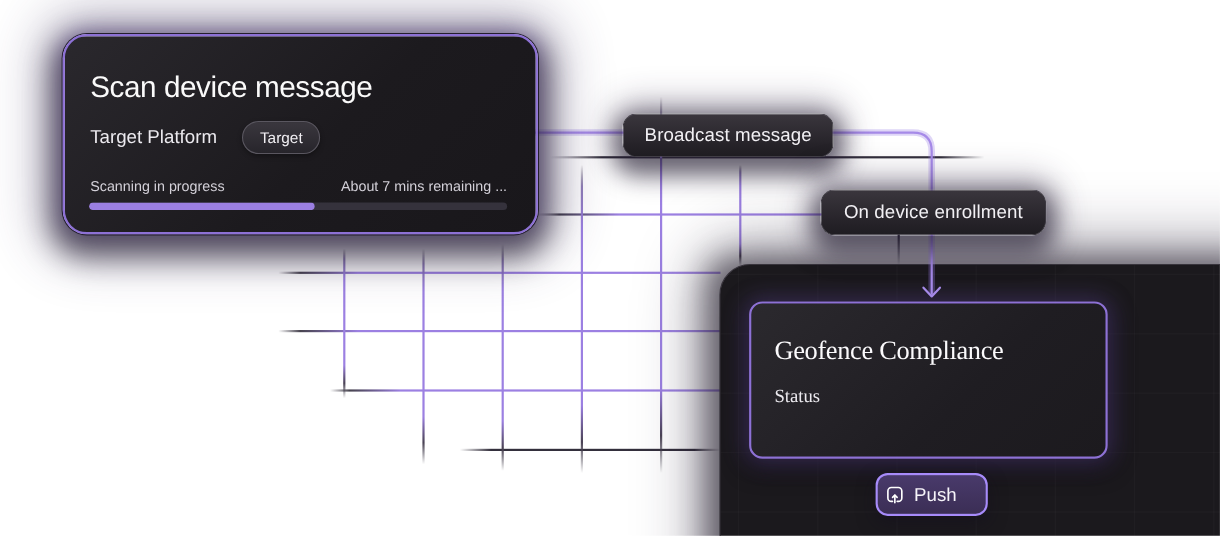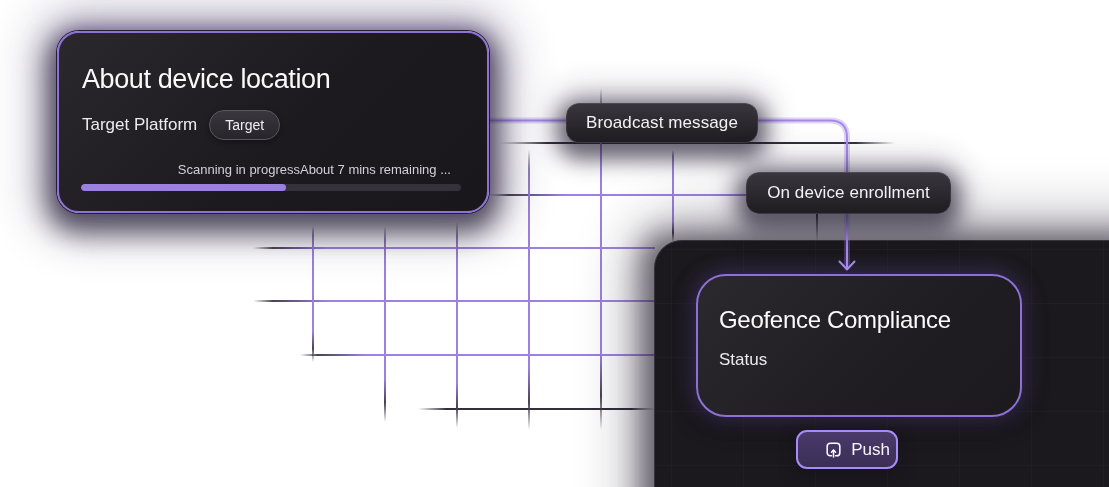--- a/index.html
+++ b/index.html
@@ -39,32 +39,32 @@
     background:linear-gradient(135deg,#2a282d 0%,#1c1a1e 55%,#19171b 100%);
     box-shadow:
       0 0 0 1px #241f2e,
       0 10px 26px 10px rgba(24,18,36,0.65),
       0 0 16px 2px rgba(150,120,220,0.40),
       0 0 46px 22px rgba(60,45,95,0.30);
   }
   .scan-title{
     left:23px;top:31px;font-size:27px;letter-spacing:-0.4px;color:#fafafa;
   }
-  .scan-row{left:23px;top:77px;display:flex;align-items:center;gap:12px;}
+  .scan-row{left:23px;top:77px;display:flex;align-items:center;gap:23px;}
   .row-label{font-size:17px;color:#eceaef;}
   .badge{
     display:inline-flex;align-items:center;justify-content:center;
     height:28px;padding:0 15px;border-radius:999px;
     background:linear-gradient(180deg,#3a373e 0%,#27252b 100%);
     border:1px solid #5a5760;
     color:#f0eef2;font-size:14px;white-space:nowrap;
     box-shadow:0 2px 5px rgba(0,0,0,0.35);
   }
   .progress-labels{
-    left:23px;right:36px;top:129px;display:flex;justify-content:flex-end;
+    left:23px;right:26px;top:129px;display:flex;justify-content:space-between;
     font-size:13px;color:#d3d0d8;
   }
   .progress-track{
     left:22px;right:26px;top:151px;height:7px;border-radius:4px;
     background:#35323c;overflow:hidden;
   }
   .progress-fill{
     height:100%;border-radius:4px;width:54%;
     background:linear-gradient(180deg,#a88ceb,#9273dc);
   }
@@ -78,35 +78,36 @@
     box-shadow:
       0 8px 20px 8px rgba(22,17,34,0.55),
       0 0 30px 12px rgba(45,34,70,0.28);
     cursor:pointer;white-space:nowrap;
   }
   .pill-broadcast{left:566px;top:103px;width:190px;height:38px;}
   .pill-enrollment{left:746px;top:172px;width:203px;height:40px;}
 
   
   .geofence-card{
-    left:41px;top:33px;width:322px;height:139px;
-    border-radius:30px;
+    left:26px;top:33px;width:322px;height:139px;
+    border-radius:12px;
     border:2px solid var(--accent,#8d71d5);
     background:linear-gradient(135deg,#2b292e 0%,#1f1d22 60%,#1c1a1e 100%);
     box-shadow:
       0 0 20px 4px rgba(130,100,205,0.30),
       0 6px 18px 6px rgba(12,10,16,0.55);
+    font-family: Liberation Serif, serif;
   }
   .geo-title{left:21px;top:30px;font-size:24px;letter-spacing:-0.3px;color:#fbfafc;}
   .geo-row{left:21px;top:74px;display:flex;align-items:center;gap:13px;flex-direction:column;}
 
   
   .push-btn{
     left:141px;top:189px;width:102px;height:39px;
-    display:flex;align-items:center;justify-content:flex-end;gap:8px;
+    display:flex;align-items:center;justify-content:flex-start;gap:8px;
     border-radius:11px;
     border:2px solid #a78bfa;
     background:linear-gradient(180deg,#493a6b 0%,#3b2e55 100%);
     color:#f6f4f9;font-size:17px;
     box-shadow:0 6px 16px rgba(18,13,30,0.5);
     cursor:pointer;
   }
   .push-btn svg{display:block;}
 </style>
 </head>
@@ -178,21 +179,21 @@
   </button>
 </div>
 
 <svg id="connector-svg" width="1109" height="487" viewBox="0 0 1109 487" xmlns="http://www.w3.org/2000/svg">
   <path d="M483 120.5 H830 Q847 120.5 847 137.5 V268" fill="none" stroke="rgba(150,120,230,0.30)" stroke-width="6"></path>
   <path d="M483 120.5 H830 Q847 120.5 847 137.5 V268" fill="none" stroke="#a68ae8" stroke-width="2"></path>
   <path d="M839.5 261.5 L847 269.5 L854.5 261.5" fill="none" stroke="#a68ae8" stroke-width="2" stroke-linecap="round" stroke-linejoin="round"></path>
 </svg>
 
 <div class="abs scan-card">
-  <div class="abs scan-title">About device location</div>
+  <div class="abs scan-title">Scan device message</div>
 
   <div class="abs scan-row">
     <span class="row-label">Target Platform</span>
     <span class="badge">Target</span>
   </div>
 
   <div class="abs progress-labels">
     <span>Scanning in progress</span>
     <span>About 7 mins remaining ...</span>
   </div>

